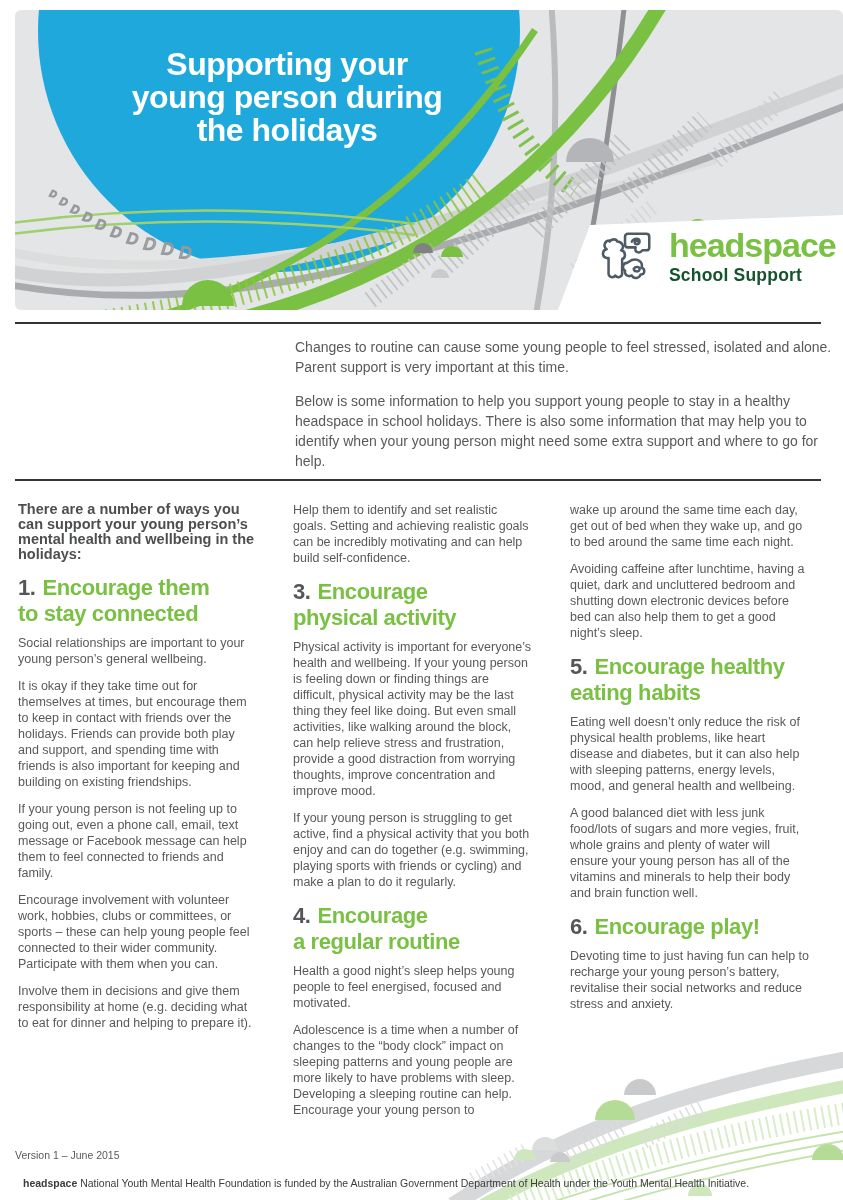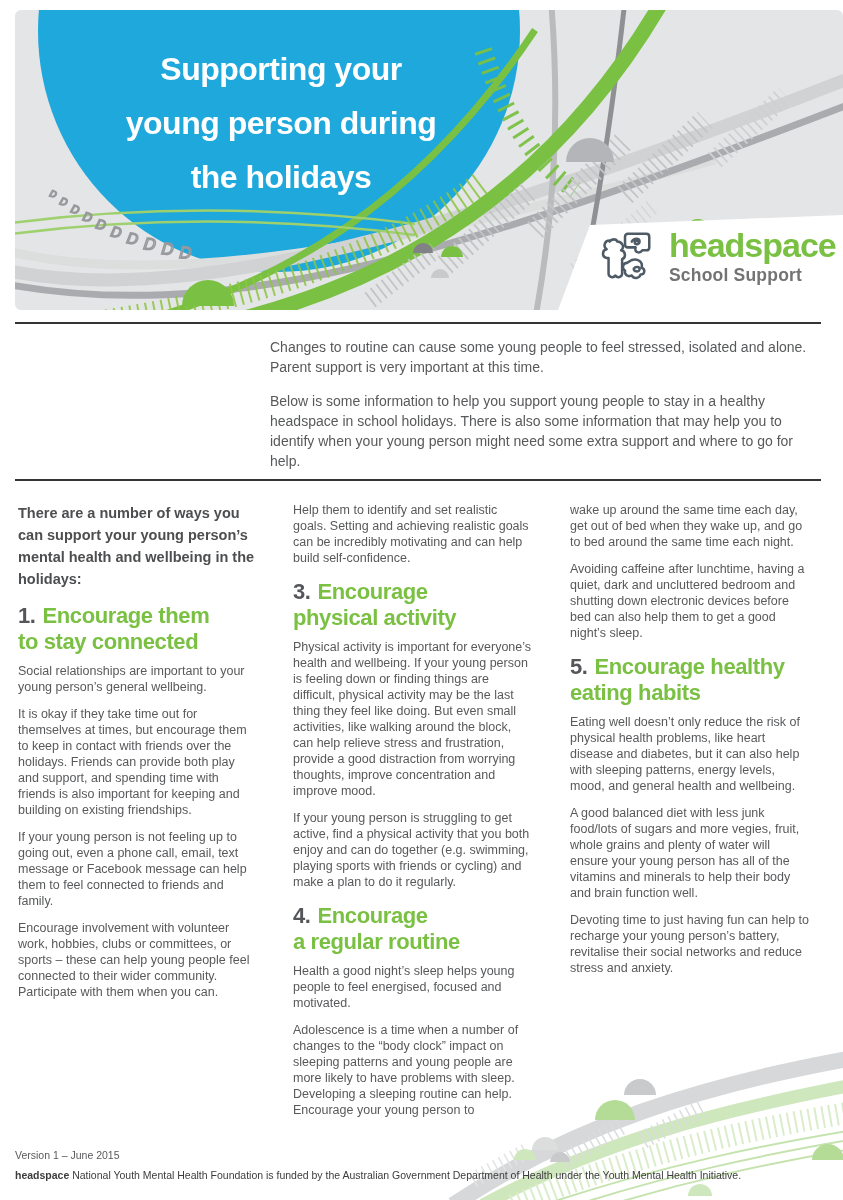--- a/index.html
+++ b/index.html
@@ -7,51 +7,51 @@
        font-family:"Liberation Sans","DejaVu Sans",sans-serif;-webkit-font-smoothing:antialiased;}
   .page{position:absolute;inset:0;}
   .pre{white-space:pre-line;}
 
   
   .hero{position:absolute;left:15px;top:10px;right:0;height:300px;background:#e4e5e6;
         border-radius:6px 6px 0 6px;overflow:hidden;}
   .hero-circle{position:absolute;left:23px;top:-220px;width:482px;height:482px;border-radius:50%;
         background:#1ea8dc;}
   .hero-svg{position:absolute;left:0;top:0;width:828px;height:300px;}
-  .hero-title{position:absolute;left:84px;top:30px;width:360px;margin:2px;text-align:center;
-        color:#ffffff;font-size:32px;line-height:54px;font-weight:bold;letter-spacing:-0.5px;}
+  .hero-title{position:absolute;left:84px;top:30px;width:360px;margin:8px;text-align:center;
+        color:#ffffff;font-size:32px;line-height:33px;font-weight:bold;letter-spacing:-0.5px;}
   .logo{position:absolute;left:580px;top:218px;display:flex;align-items:flex-start;}
   .logo-icon{width:62px;height:62px;margin-right:12px;}
   .logo-brand{font-size:34px;font-weight:bold;color:#7ac143;letter-spacing:-1px;line-height:34px;}
-  .logo-sub{font-size:17.5px;font-weight:bold;color:#737373;letter-spacing:0.2px;margin-top:3px;}
+  .logo-sub{font-size:17.5px;font-weight:bold;color:#14532d;letter-spacing:0.2px;margin-top:3px;}
 
   
   .rule{position:absolute;left:15px;width:806px;height:2px;background:#343436;}
   .rule1{top:322px;} .rule2{top:479px;}
 
   
   .intro-head{position:absolute;left:18px;top:334px;width:260px;margin:0;
         color:#7ac143;font-size:19px;line-height:23px;font-weight:bold;letter-spacing:-0.2px;}
-  .intro-body{position:absolute;left:270px;top:337px;width:545px;color:#58595b;
+  .intro-body{position:absolute;left:295px;top:337px;width:545px;color:#58595b;
         font-size:14px;line-height:20px;}
   .intro-body p{margin:0 0 14px 0;}
 
   
   .col{position:absolute;top:502px;width:240px;color:#58595b;font-size:12.5px;line-height:16px;}
   .col1{left:18px;} .col2{left:293px;} .col3{left:570px;}
   .col p{margin:0 0 11px 0;}
-  .lead{color:#4d4e50;font-size:14.5px;line-height:22px;font-weight:bold;margin:0 0 4px 0 !important;}
+  .lead{color:#4d4e50;font-size:14.5px;line-height:15px;font-weight:bold;margin:0 0 4px 0 !important;}
   .sec-head{margin:13px 0 8px 0;font-size:22px;line-height:26px;font-weight:bold;letter-spacing:-0.4px;}
   .sec-head .num{color:#55565a;margin-right:7px;}
   .sec-head .txt{color:#7ac143;}
 
   
   .foot-deco{position:absolute;right:0;bottom:0;width:430px;height:170px;z-index:0;}
   .version{position:absolute;left:15px;top:1149px;margin:0;font-size:10.5px;color:#58595b;z-index:2;}
-  .funding{position:absolute;left:15px;top:1169px;margin:0;font-size:10.5px;color:#3c3c3e;z-index:2;}
+  .funding{position:absolute;left:15px;top:1169px;margin:8px;font-size:10.5px;color:#3c3c3e;z-index:2;}
   .funding b{font-weight:bold;}
   .content-z{z-index:2;}
 </style>
 </head>
 <body>
 
 <div class="page">
 
   <header class="hero">
     <div class="hero-circle"></div>
@@ -132,20 +132,21 @@
   </div>
 
   <div class="col col1 content-z">
     <p class="lead">There are a number of ways you can support your young person’s mental health and wellbeing in the holidays:</p>
     <h3 class="sec-head"><span class="num">1.</span><span class="txt pre">Encourage them
 to stay connected</span></h3>
     <p>Social relationships are important to your young person’s general wellbeing.</p>
     <p>It is okay if they take time out for themselves at times, but encourage them to keep in contact with friends over the holidays. Friends can provide both play and support, and spending time with friends is also important for keeping and building on existing friendships.</p>
     <p>If your young person is not feeling up to going out, even a phone call, email, text message or Facebook message can help them to feel connected to friends and family.</p>
     <p>Encourage involvement with volunteer work, hobbies, clubs or committees, or sports – these can help young people feel connected to their wider community. Participate with them when you can.</p>
+    <p>Involve them in decisions and give them responsibility at home (e.g. deciding what to eat for dinner and helping to prepare it).</p>
   </div>
 
   <div class="col col2 content-z">
     <p>Help them to identify and set realistic goals. Setting and achieving realistic goals can be incredibly motivating and can help build self-confidence.</p>
     <h3 class="sec-head"><span class="num">3.</span><span class="txt pre">Encourage
 physical activity</span></h3>
     <p>Physical activity is important for everyone’s health and wellbeing. If your young person is feeling down or finding things are difficult, physical activity may be the last thing they feel like doing. But even small activities, like walking around the block, can help relieve stress and frustration, provide a good distraction from worrying thoughts, improve concentration and improve mood.</p>
     <p>If your young person is struggling to get active, find a physical activity that you both enjoy and can do together (e.g. swimming, playing sports with friends or cycling) and make a plan to do it regularly.</p>
     <h3 class="sec-head"><span class="num">4.</span><span class="txt pre">Encourage
 a regular routine</span></h3>
@@ -153,20 +154,21 @@
     <p>Adolescence is a time when a number of changes to the “body clock” impact on sleeping patterns and young people are more likely to have problems with sleep. Developing a sleeping routine can help. Encourage your young person to</p>
   </div>
 
   <div class="col col3 content-z">
     <p>wake up around the same time each day, get out of bed when they wake up, and go to bed around the same time each night.</p>
     <p>Avoiding caffeine after lunchtime, having a quiet, dark and uncluttered bedroom and shutting down electronic devices before bed can also help them to get a good night’s sleep.</p>
     <h3 class="sec-head"><span class="num">5.</span><span class="txt pre">Encourage healthy
 eating habits</span></h3>
     <p>Eating well doesn’t only reduce the risk of physical health problems, like heart disease and diabetes, but it can also help with sleeping patterns, energy levels, mood, and general health and wellbeing.</p>
     <p>A good balanced diet with less junk food/lots of sugars and more vegies, fruit, whole grains and plenty of water will ensure your young person has all of the vitamins and minerals to help their body and brain function well.</p>
+    <h3 class="sec-head"><span class="num">6.</span><span class="txt pre">Encourage play!</span></h3>
     <p>Devoting time to just having fun can help to recharge your young person’s battery, revitalise their social networks and reduce stress and anxiety.</p>
   </div>
 
   <svg class="foot-deco" viewBox="0 0 430 170">
     <path d="M40,175 C160,95 290,55 440,28" fill="none" stroke="#d7d8d9" stroke-width="16"></path>
     <path d="M70,175 C190,110 310,80 440,55" fill="none" stroke="#cfe7bd" stroke-width="13"></path>
     <path d="M100,175 C220,125 330,100 440,82" fill="none" stroke="#d9edcb" stroke-width="22" stroke-dasharray="2 5"></path>
     <path d="M130,175 C250,135 350,115 440,100" fill="none" stroke="#c5e3ae" stroke-width="2"></path>
     <path d="M138,183 C258,143 358,123 448,108" fill="none" stroke="#c5e3ae" stroke-width="2"></path>
     <path d="M146,191 C266,151 366,131 456,116" fill="none" stroke="#c5e3ae" stroke-width="2"></path>

